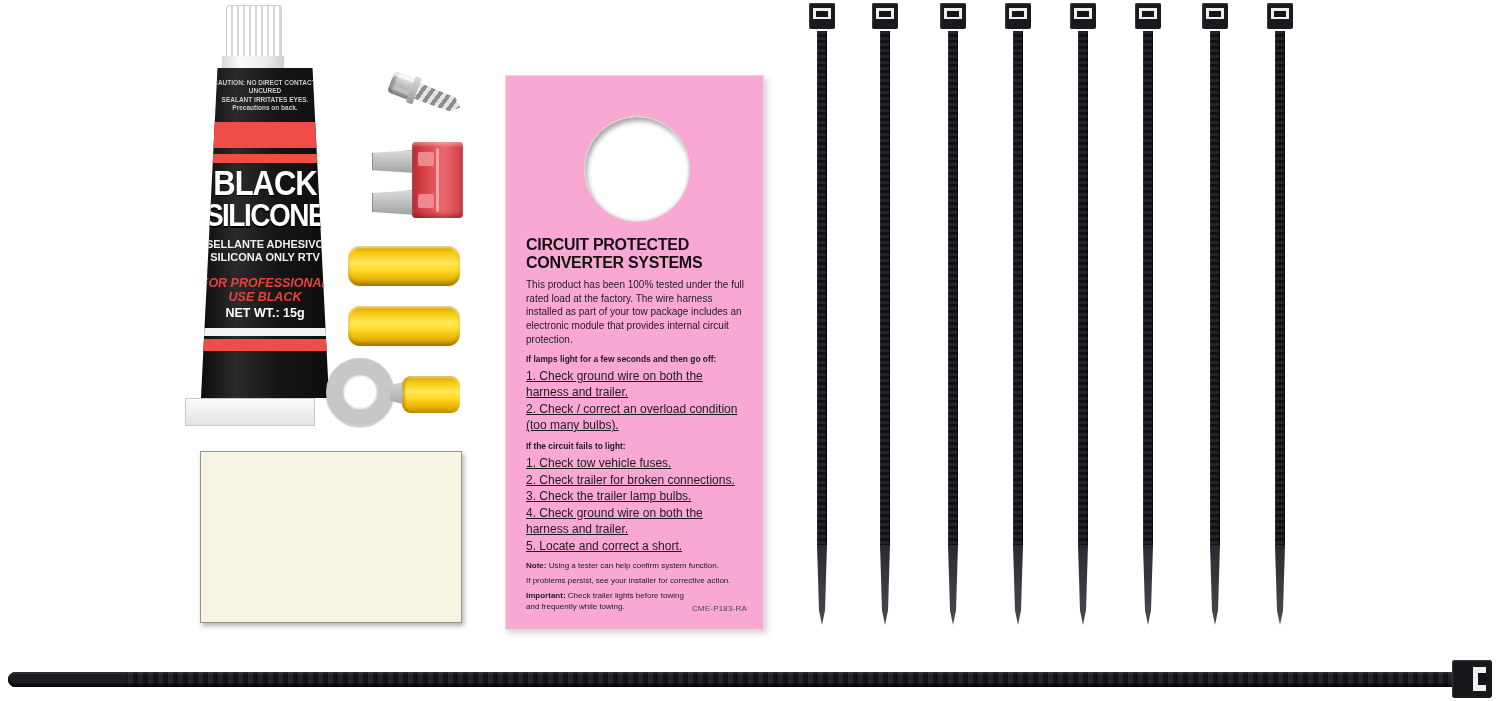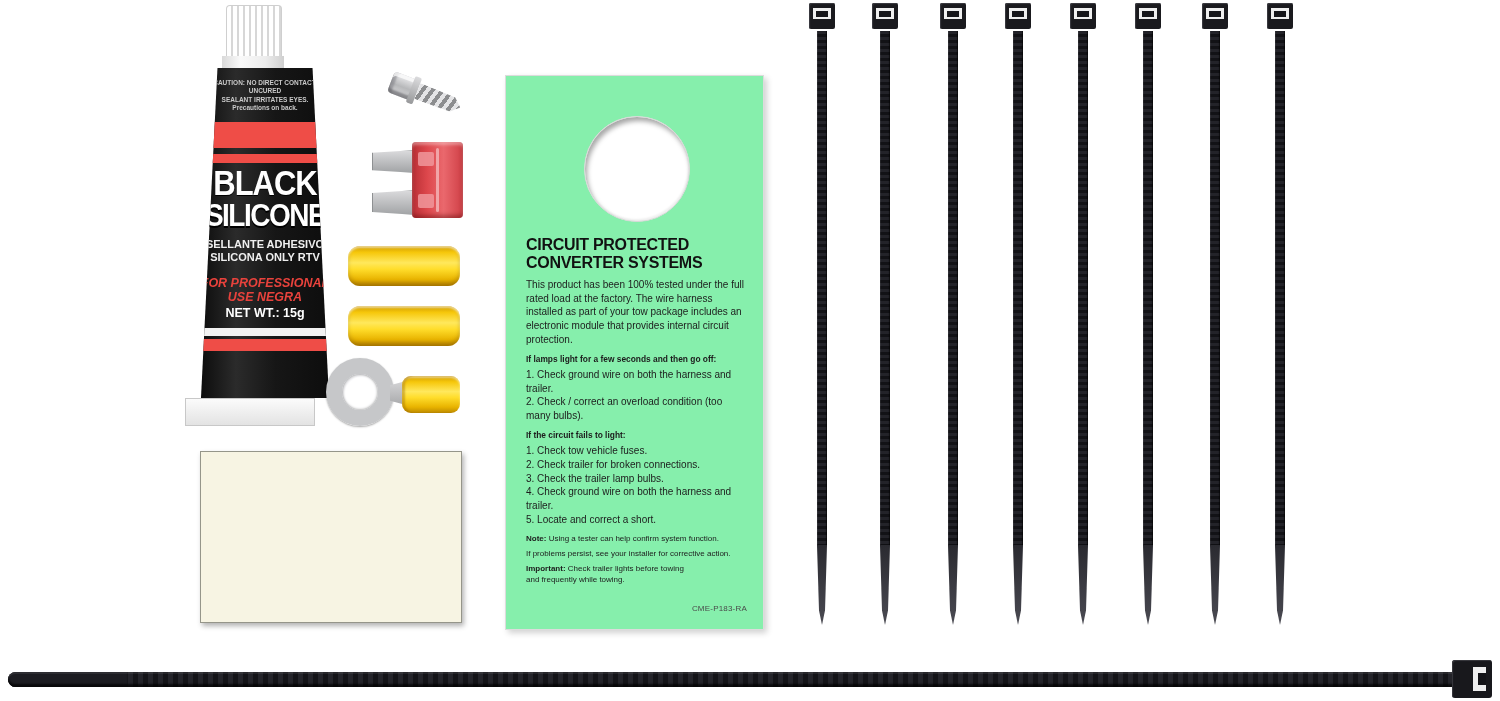--- a/index.html
+++ b/index.html
@@ -76,30 +76,30 @@
     clip-path:polygon(0 18%,100% 0,100% 100%,0 82%);}
   .ring-barrel{left:402px;top:376px;width:58px;height:37px;border-radius:9px;
     background:linear-gradient(180deg,#cf9a00 0%,#f6c70b 16%,#ffe85c 42%,#ffdd2b 58%,#e8b300 84%,#bd8a00 100%);
     box-shadow:inset 3px 0 2px rgba(150,100,0,.4),inset 0 2px 2px rgba(255,255,255,.5);}
 
   
   .pad{left:200px;top:451px;width:260px;height:170px;background:#f7f4e3;
     border:1px solid #95958a;box-shadow:2px 3px 5px rgba(0,0,0,.3);}
 
   
-  .card{left:505px;top:75px;width:257px;height:553px;background:#86efac;
+  .card{left:505px;top:75px;width:257px;height:553px;background:#f9a8d4;
     border:1px solid #dcdcdc;box-shadow:3px 3px 6px rgba(0,0,0,.18);}
   .card-hole{left:78px;top:40px;width:104px;height:104px;border-radius:50%;
     background:#fff;border:1px solid #d8d8d8;
     box-shadow:inset 2px 4px 5px rgba(0,0,0,.35),inset -1px -2px 2px rgba(0,0,0,.06);}
   .card-text{left:20px;top:160px;width:219px;color:#1c1c1c;}
   .card-text h1{margin:0 0 6px 0;font-size:16px;line-height:1.12;letter-spacing:-.3px;color:#111;}
   .card-text p{margin:0 0 7px 0;font-size:10px;line-height:1.38;white-space:pre-line;}
   .card-text .bold-line{font-weight:bold;margin:1px 0 4px 0;font-size:8.4px;}
-  .card-text .chk{font-size:10px;line-height:1.38;}
+  .card-text .chk{font-size:12px;line-height:1.38;text-decoration:underline;}
   .card-text .gap{height:6px;}
   .card-text .fine{font-size:8px;margin:0 0 4px 0;}
   .card-code{right:16px;bottom:16px;font-size:8px;color:#4a4a4a;letter-spacing:.2px;margin-top:11px;}
 
   
   .ziptie{position:absolute;top:3px;width:30px;height:625px;}
   .zt-head{position:relative;width:26px;height:26px;margin:0 auto;border-radius:2px;
     background:#1a1a1e;box-shadow:inset 1px 1px 1px #3c3c42;}
   .zt-slot{position:absolute;top:5px;left:4px;width:18px;height:11px;background:#efefef;}
   .zt-tongue{position:absolute;top:8px;left:7px;width:12px;height:6px;background:#16161a;}
@@ -139,21 +139,21 @@
     <div class="abs tube-title">
       <div>BLACK</div>
       <div class="t2">SILICONE</div>
     </div>
     <div class="abs tube-sub">
       <div>SELLANTE ADHESIVO</div>
       <div>SILICONA ONLY RTV</div>
     </div>
     <div class="abs tube-pro">
       <div>FOR PROFESSIONAL</div>
-      <div>USE NEGRA</div>
+      <div>USE BLACK</div>
     </div>
     <div class="abs tube-net">NET WT.: 15g</div>
     <div class="abs band-white"></div>
     <div class="abs band-red-low" style="background:#ef4d47"></div>
   </div>
   <div class="abs tube-crimp"></div>
 </div>
 
 <div class="abs screw">
   <div class="abs screw-head"></div>

